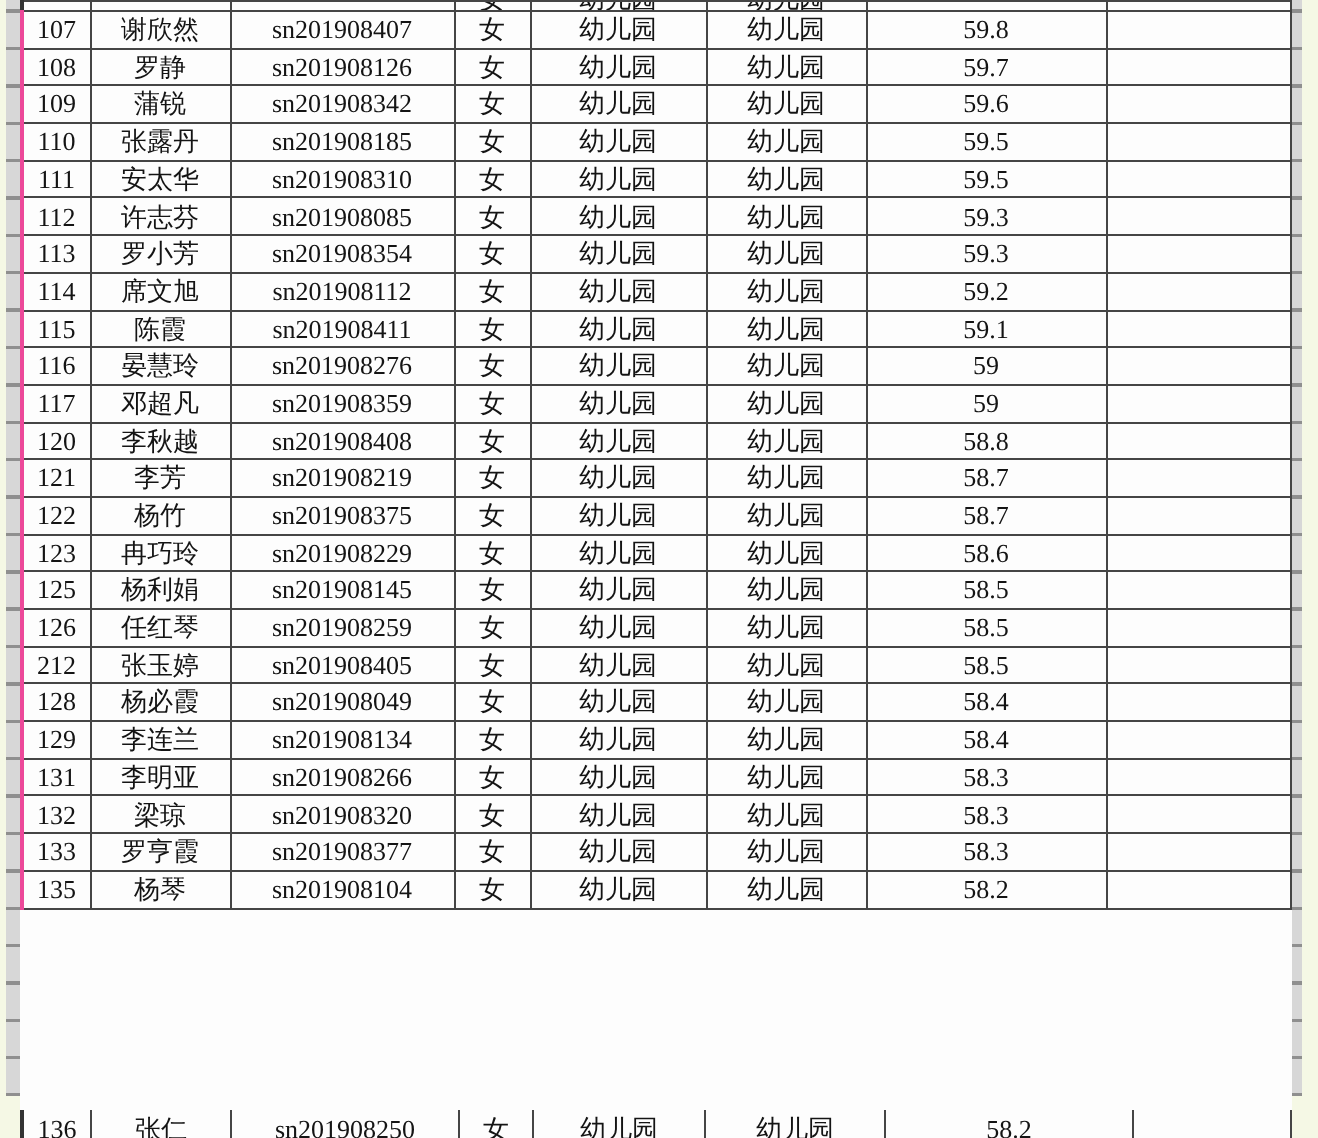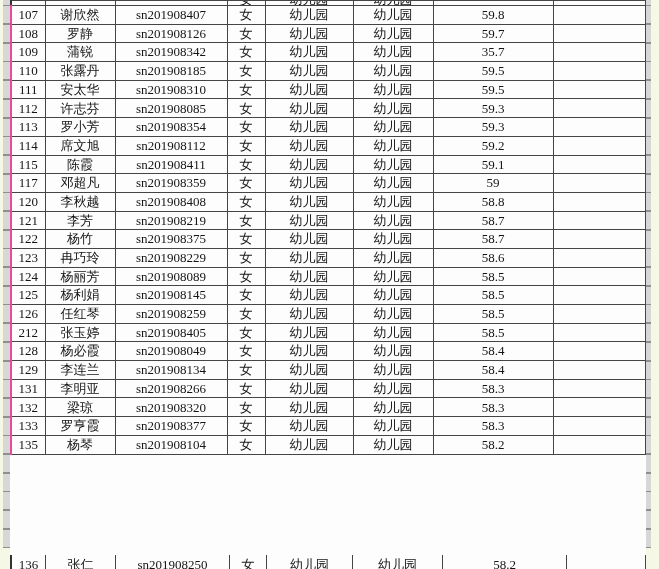--- a/index.html
+++ b/index.html
@@ -141,21 +141,21 @@
           <td>59.7</td>
           <td></td>
         </tr>
         <tr>
           <td>109</td>
           <td>蒲锐</td>
           <td>sn201908342</td>
           <td>女</td>
           <td>幼儿园</td>
           <td>幼儿园</td>
-          <td>35.7</td>
+          <td>59.6</td>
           <td></td>
         </tr>
         <tr>
           <td>110</td>
           <td>张露丹</td>
           <td>sn201908185</td>
           <td>女</td>
           <td>幼儿园</td>
           <td>幼儿园</td>
           <td>59.5</td>
@@ -205,20 +205,30 @@
           <td>115</td>
           <td>陈霞</td>
           <td>sn201908411</td>
           <td>女</td>
           <td>幼儿园</td>
           <td>幼儿园</td>
           <td>59.1</td>
           <td></td>
         </tr>
         <tr>
+          <td>116</td>
+          <td>晏慧玲</td>
+          <td>sn201908276</td>
+          <td>女</td>
+          <td>幼儿园</td>
+          <td>幼儿园</td>
+          <td>59</td>
+          <td></td>
+        </tr>
+        <tr>
           <td>117</td>
           <td>邓超凡</td>
           <td>sn201908359</td>
           <td>女</td>
           <td>幼儿园</td>
           <td>幼儿园</td>
           <td>59</td>
           <td></td>
         </tr>
         <tr>
@@ -252,30 +262,20 @@
           <td></td>
         </tr>
         <tr>
           <td>123</td>
           <td>冉巧玲</td>
           <td>sn201908229</td>
           <td>女</td>
           <td>幼儿园</td>
           <td>幼儿园</td>
           <td>58.6</td>
-          <td></td>
-        </tr>
-        <tr>
-          <td>124</td>
-          <td>杨丽芳</td>
-          <td>sn201908089</td>
-          <td>女</td>
-          <td>幼儿园</td>
-          <td>幼儿园</td>
-          <td>58.5</td>
           <td></td>
         </tr>
         <tr>
           <td>125</td>
           <td>杨利娟</td>
           <td>sn201908145</td>
           <td>女</td>
           <td>幼儿园</td>
           <td>幼儿园</td>
           <td>58.5</td>

